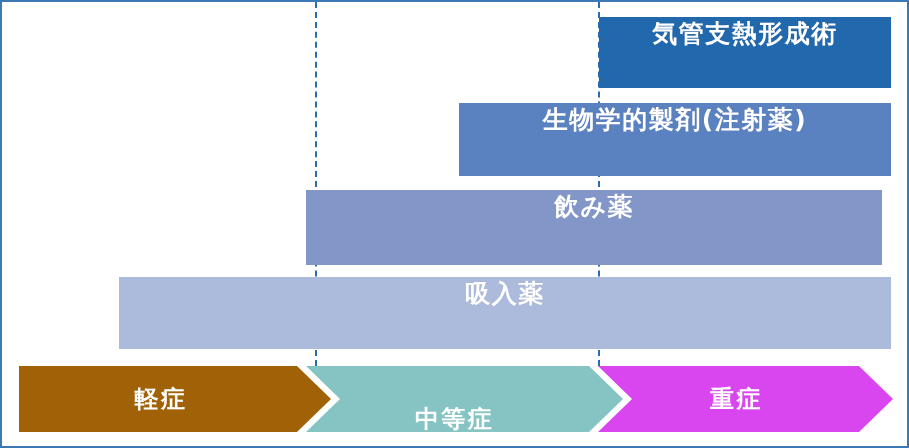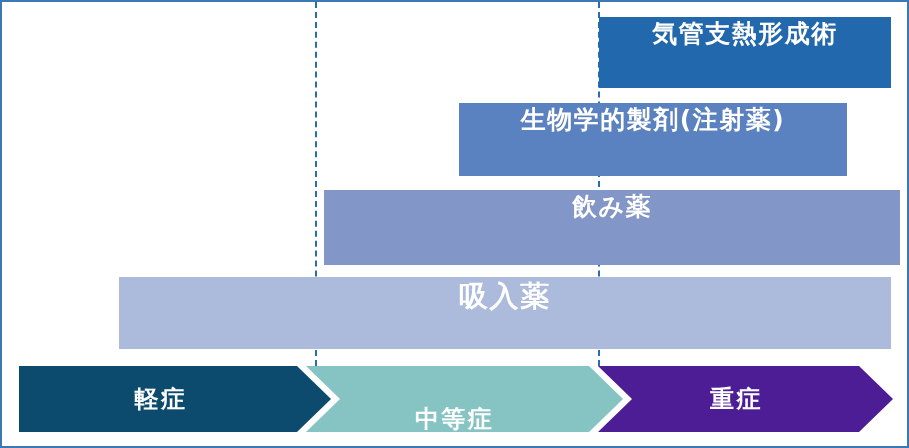--- a/index.html
+++ b/index.html
@@ -57,36 +57,36 @@
     white-space: nowrap;
     text-shadow: 0 0 1px rgba(0,0,0,0.10);
   }
   #bar-thermoplasty {
     left: 599px; top: 17px; width: 292px; height: 71px;
     background: #2268ac;
   }
   #bar-thermoplasty .bar-label { font-size: 25px; }
 
   #bar-biologics {
-    left: 459px; top: 103px; width: 388px; height: 73px;
+    left: 459px; top: 103px; width: 432px; height: 73px;
     background: #5b82c0;
   }
   #bar-biologics .bar-label { font-size: 25px; }
 
   #bar-oral {
-    left: 324px; top: 190px; width: 576px; height: 75px;
+    left: 306px; top: 190px; width: 576px; height: 75px;
     background: #8296c8;
   }
   #bar-oral .bar-label { font-size: 25px; }
 
   #bar-inhaled {
     left: 119px; top: 277px; width: 772px; height: 72px;
     background: #acbadc;
   }
-  #bar-inhaled .bar-label { font-size: 29px; }
+  #bar-inhaled .bar-label { font-size: 25px; }
 
   
   #severity-scale {
     position: absolute;
     left: 19px;
     top: 366px;
     width: 874px;
     height: 66px;
     z-index: 20;
   }
@@ -103,36 +103,36 @@
     font-size: 24px;
     font-weight: 700;
     letter-spacing: 0.10em;
     white-space: nowrap;
     position: relative;
     z-index: 2;
   }
   #chevron-mild {
     left: 0px;
     width: 312px;
-    background: #0c4a6e;
+    background: #a16207;
     clip-path: polygon(0 0, 278px 0, 312px 50%, 278px 100%, 0 100%);
     font-family: Liberation Serif, serif;
   }
   #chevron-mild .chevron-label { margin-right: 28px; }
   #chevron-moderate {
     left: 287px;
     width: 317px;
     background: #85c4c2;
     clip-path: polygon(0 0, 283px 0, 317px 50%, 283px 100%, 0 100%, 34px 50%);
   }
   #chevron-moderate .chevron-label { margin-right: 20px; margin-top: 40px; }
   #chevron-severe {
     left: 579px;
     width: 295px;
-    background: #4c1d95;
+    background: #d946ef;
     clip-path: polygon(0 0, 261px 0, 295px 50%, 261px 100%, 0 100%, 34px 50%);
   }
   #chevron-severe .chevron-label { margin-right: 18px; }
 </style>
 </head>
 <body>
 
 <div id="canvas">
 
   <div id="guide-mild-moderate" class="guide"></div>

